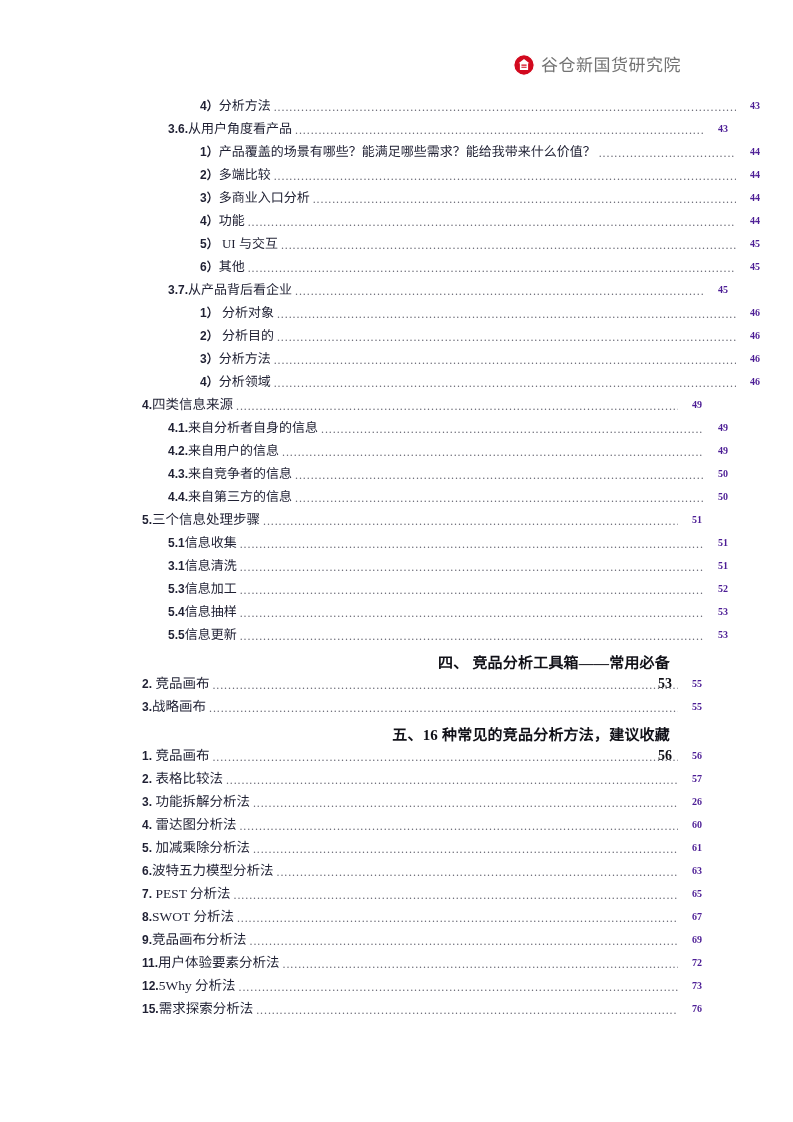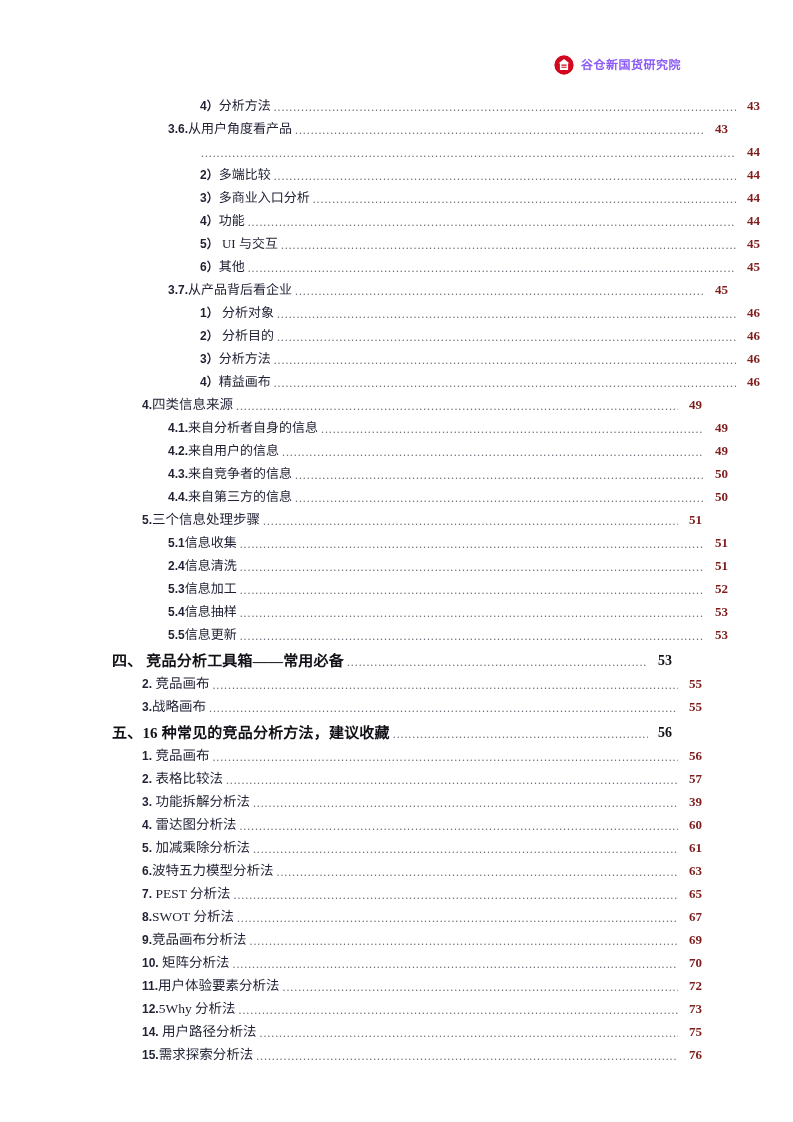--- a/index.html
+++ b/index.html
@@ -38,25 +38,25 @@
   }
   .brand-mark {
     width: 22px;
     height: 22px;
     flex: 0 0 22px;
     position: relative;
   }
   .brand-mark svg { display: block; }
   .brand-name {
     font-family: "Liberation Sans", "DejaVu Sans", sans-serif;
-    font-weight: bold;
-    font-size: 12px;
+    font-weight: normal;
+    font-size: 17px;
     line-height: 1;
     letter-spacing: 0.5px;
-    color: #8b5cf6;
+    color: #737373;
     white-space: nowrap;
   }
 
   
   .toc {
     position: absolute;
     left: 112px;
     top: 93px;
     width: 560px;
   }
@@ -93,33 +93,33 @@
     font-size: 12px;
     letter-spacing: 0.9px;
     color: #6d6d78;
     white-space: nowrap;
   }
 
   .toc-page {
     flex: 0 0 22px;
     text-align: right;
     font-weight: bold;
-    font-size: 13px;
-    color: #7f1d1d;
+    font-size: 10px;
+    color: #4c1d95;
     padding-left: 1px;
   }
 
   
   .lvl-h1 .toc-label {
     font-weight: bold;
     font-size: 15px;
     color: #111118;
     letter-spacing: 0.2px;
   }
-  .lvl-h1 { height: 26px; }
+  .lvl-h1 { height: 26px; flex-direction: column; }
   .lvl-h1 .toc-page { font-size: 14px; color: #111118; }
 
   .lvl-1 { padding-left: 30px; }
   .lvl-2 { padding-left: 56px; }
   .lvl-2 .toc-label { font-size: 13px; }
   .lvl-3 { padding-left: 88px; }
   .lvl-3 .toc-label { font-size: 13px; }
 
   .lvl-1 .toc-label,
   .lvl-2 .toc-label,
@@ -158,20 +158,21 @@
         <span class="toc-label"><span class="num">4）</span><span>分析方法</span></span>
         <span class="toc-leader"></span>
         <span class="toc-page">43</span>
       </div>
       <div class="toc-row lvl-2">
         <span class="toc-label"><span class="num">3.6.</span><span>从用户角度看产品</span></span>
         <span class="toc-leader"></span>
         <span class="toc-page">43</span>
       </div>
       <div class="toc-row lvl-3">
+        <span class="toc-label"><span class="num">1）</span><span>产品覆盖的场景有哪些？能满足哪些需求？能给我带来什么价值？</span></span>
         <span class="toc-leader"></span>
         <span class="toc-page">44</span>
       </div>
       <div class="toc-row lvl-3">
         <span class="toc-label"><span class="num">2）</span><span>多端比较</span></span>
         <span class="toc-leader"></span>
         <span class="toc-page">44</span>
       </div>
       <div class="toc-row lvl-3">
         <span class="toc-label"><span class="num">3）</span><span>多商业入口分析</span></span>
@@ -207,21 +208,21 @@
         <span class="toc-label"><span class="num">2）</span><span> 分析目的</span></span>
         <span class="toc-leader"></span>
         <span class="toc-page">46</span>
       </div>
       <div class="toc-row lvl-3">
         <span class="toc-label"><span class="num">3）</span><span>分析方法</span></span>
         <span class="toc-leader"></span>
         <span class="toc-page">46</span>
       </div>
       <div class="toc-row lvl-3">
-        <span class="toc-label"><span class="num">4）</span><span>精益画布</span></span>
+        <span class="toc-label"><span class="num">4）</span><span>分析领域</span></span>
         <span class="toc-leader"></span>
         <span class="toc-page">46</span>
       </div>
       <div class="toc-row lvl-1">
         <span class="toc-label"><span class="num">4.</span><span>四类信息来源</span></span>
         <span class="toc-leader"></span>
         <span class="toc-page">49</span>
       </div>
       <div class="toc-row lvl-2">
         <span class="toc-label"><span class="num">4.1.</span><span>来自分析者自身的信息</span></span>
@@ -247,21 +248,21 @@
         <span class="toc-label"><span class="num">5.</span><span>三个信息处理步骤</span></span>
         <span class="toc-leader"></span>
         <span class="toc-page">51</span>
       </div>
       <div class="toc-row lvl-2">
         <span class="toc-label"><span class="num">5.1</span><span>信息收集</span></span>
         <span class="toc-leader"></span>
         <span class="toc-page">51</span>
       </div>
       <div class="toc-row lvl-2">
-        <span class="toc-label"><span class="num">2.4</span><span>信息清洗</span></span>
+        <span class="toc-label"><span class="num">3.1</span><span>信息清洗</span></span>
         <span class="toc-leader"></span>
         <span class="toc-page">51</span>
       </div>
       <div class="toc-row lvl-2">
         <span class="toc-label"><span class="num">5.3</span><span>信息加工</span></span>
         <span class="toc-leader"></span>
         <span class="toc-page">52</span>
       </div>
       <div class="toc-row lvl-2">
         <span class="toc-label"><span class="num">5.4</span><span>信息抽样</span></span>
@@ -299,21 +300,21 @@
         <span class="toc-page">56</span>
       </div>
       <div class="toc-row lvl-1">
         <span class="toc-label"><span class="num">2.</span><span> 表格比较法</span></span>
         <span class="toc-leader"></span>
         <span class="toc-page">57</span>
       </div>
       <div class="toc-row lvl-1">
         <span class="toc-label"><span class="num">3.</span><span> 功能拆解分析法</span></span>
         <span class="toc-leader"></span>
-        <span class="toc-page">39</span>
+        <span class="toc-page">26</span>
       </div>
       <div class="toc-row lvl-1">
         <span class="toc-label"><span class="num">4.</span><span> 雷达图分析法</span></span>
         <span class="toc-leader"></span>
         <span class="toc-page">60</span>
       </div>
       <div class="toc-row lvl-1">
         <span class="toc-label"><span class="num">5.</span><span> 加减乘除分析法</span></span>
         <span class="toc-leader"></span>
         <span class="toc-page">61</span>
@@ -332,39 +333,29 @@
         <span class="toc-label"><span class="num">8.</span><span>SWOT 分析法</span></span>
         <span class="toc-leader"></span>
         <span class="toc-page">67</span>
       </div>
       <div class="toc-row lvl-1">
         <span class="toc-label"><span class="num">9.</span><span>竞品画布分析法</span></span>
         <span class="toc-leader"></span>
         <span class="toc-page">69</span>
       </div>
       <div class="toc-row lvl-1">
-        <span class="toc-label"><span class="num">10.</span><span> 矩阵分析法</span></span>
-        <span class="toc-leader"></span>
-        <span class="toc-page">70</span>
-      </div>
-      <div class="toc-row lvl-1">
         <span class="toc-label"><span class="num">11.</span><span>用户体验要素分析法</span></span>
         <span class="toc-leader"></span>
         <span class="toc-page">72</span>
       </div>
       <div class="toc-row lvl-1">
         <span class="toc-label"><span class="num">12.</span><span>5Why 分析法</span></span>
         <span class="toc-leader"></span>
         <span class="toc-page">73</span>
       </div>
       <div class="toc-row lvl-1">
-        <span class="toc-label"><span class="num">14.</span><span> 用户路径分析法</span></span>
-        <span class="toc-leader"></span>
-        <span class="toc-page">75</span>
-      </div>
-      <div class="toc-row lvl-1">
         <span class="toc-label"><span class="num">15.</span><span>需求探索分析法</span></span>
         <span class="toc-leader"></span>
         <span class="toc-page">76</span>
       </div>
     </div>
 
 </div>
 
 </body></html>

